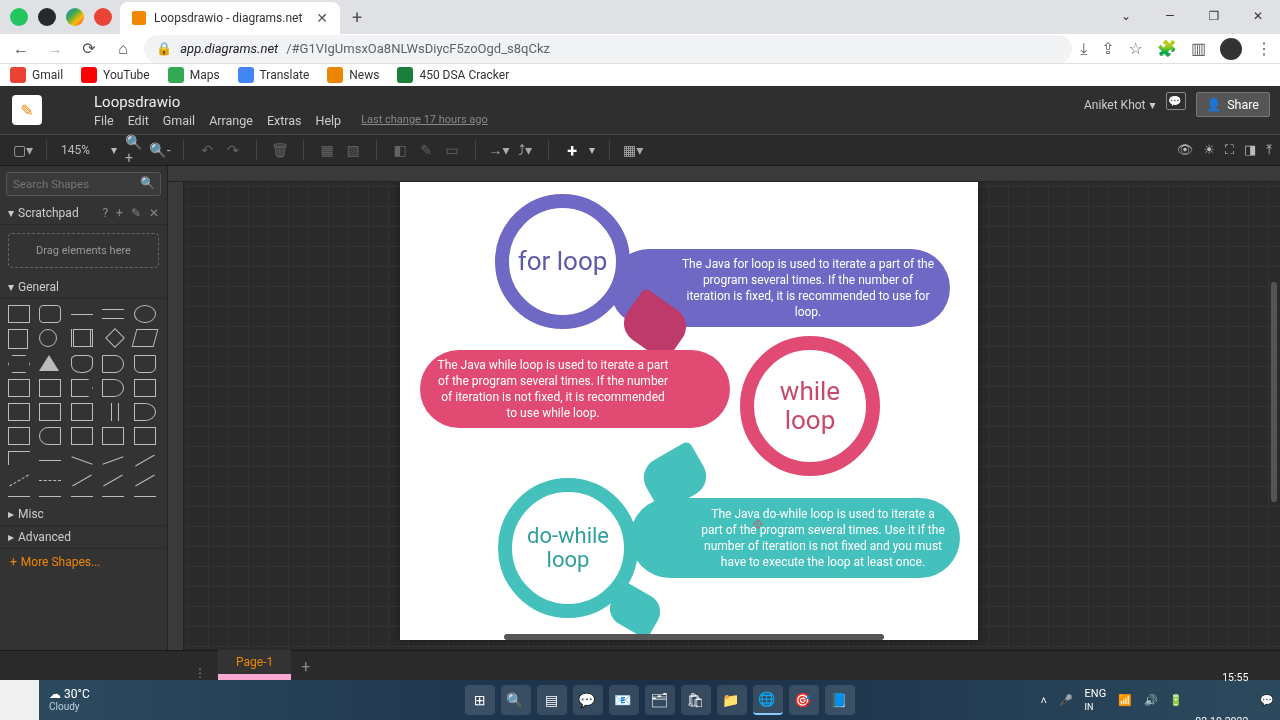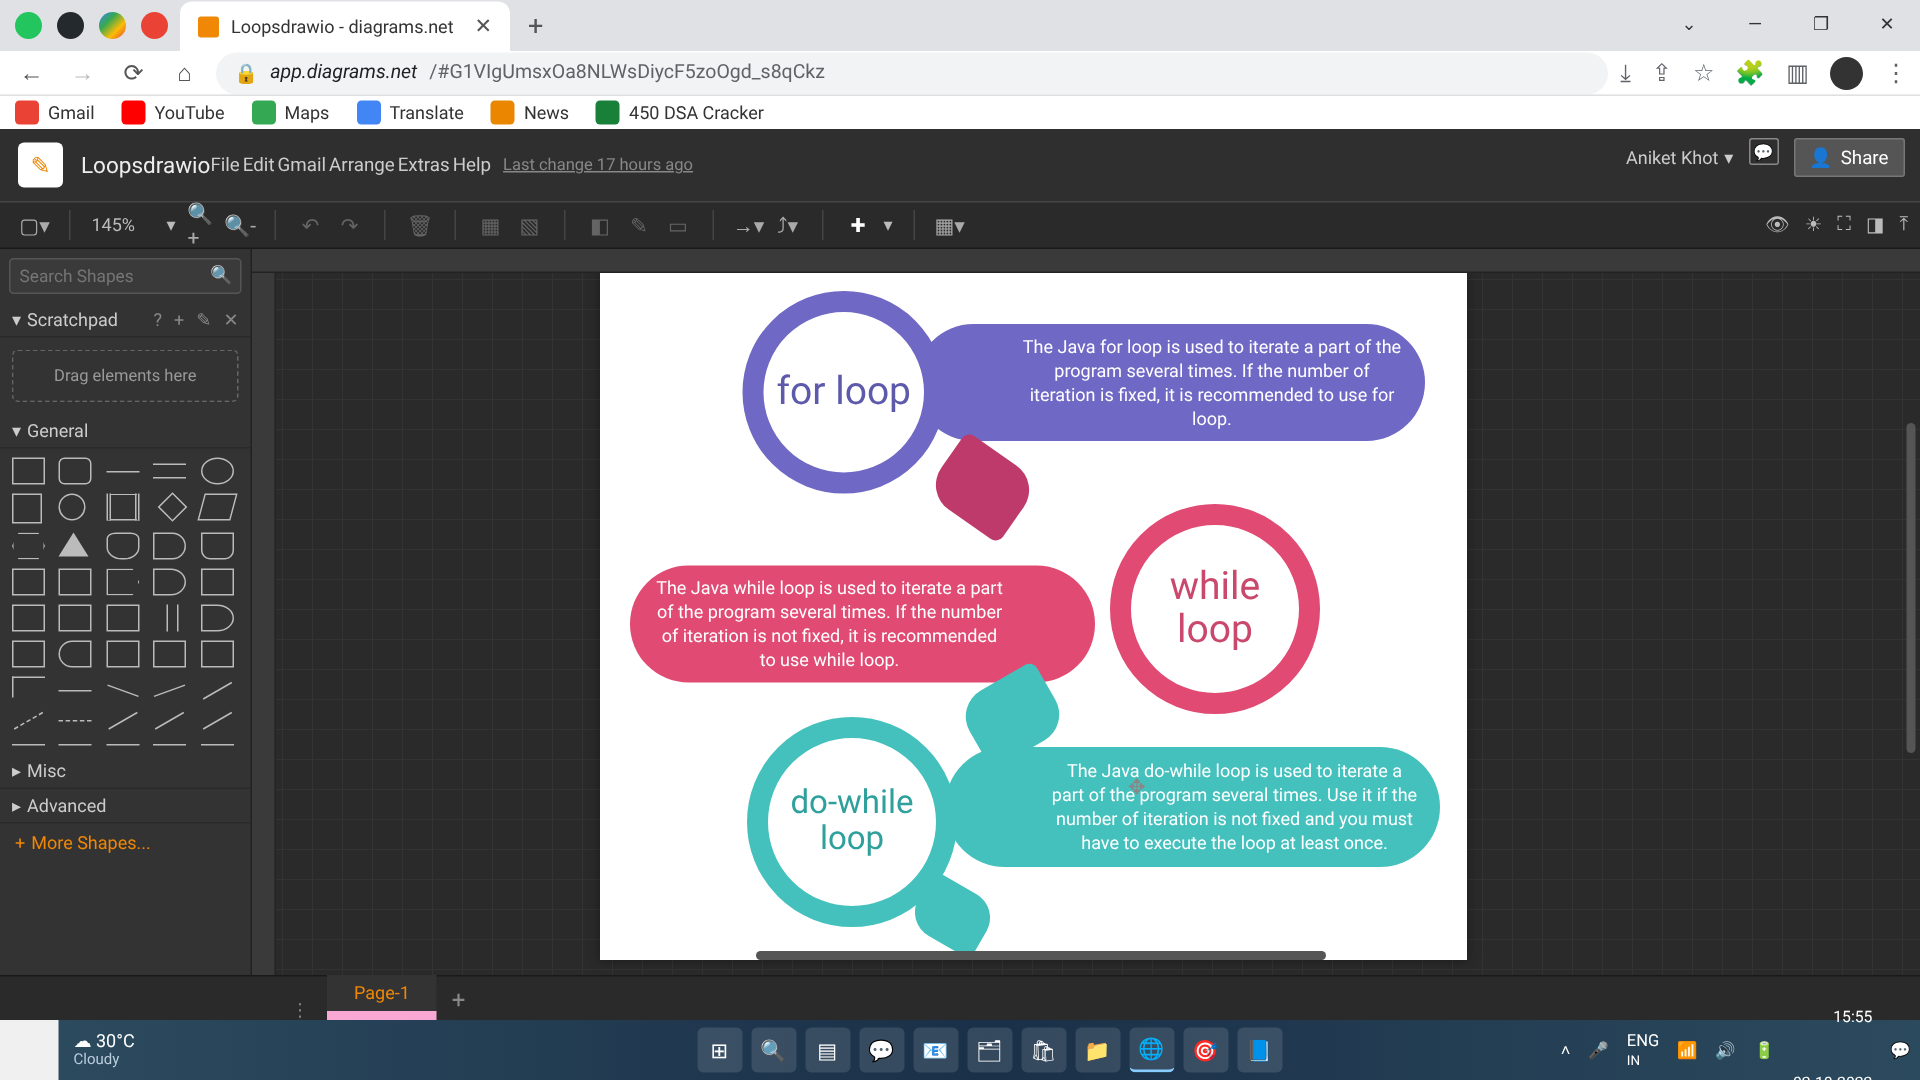--- a/index.html
+++ b/index.html
@@ -25,23 +25,23 @@
 .avatar-dot { width: 22px; height: 22px; border-radius: 50%; background: #333; }
 
 .bookmark-bar { height: 28px; background: #fff; border-top: 1px solid #e0e0e0; display: flex; align-items: center; padding: 0 10px; gap: 18px; font-size: 12px; color: #333; }
 .bm-item { display: flex; align-items: center; gap: 6px; }
 .bm-icon { width: 16px; height: 16px; border-radius: 3px; }
 
 
 .app { height: 594px; background: #2f2f2f; color: #ddd; display: flex; flex-direction: column; }
 .app-header { height: 48px; display: flex; align-items: center; padding: 0 12px; position: relative; }
 .app-logo { width: 30px; height: 30px; background:#fff; border-radius:4px; margin-right:12px; display:flex; align-items:center; justify-content:center; color:#f08705;}
-.app-title-area { display:flex; flex-direction:row; }
+.app-title-area { display:flex; flex-direction:column;margin-left:40px; }
 .doc-title { font-size: 15px; color: #eee; font-weight:400;}
-.menu-row { display:flex; gap:2px; font-size:12.5px; color:#ccc; margin-top:2px;}
+.menu-row { display:flex; gap:14px; font-size:12.5px; color:#ccc; margin-top:2px;}
 .last-change { color:#888; text-decoration:underline; font-size:11px; margin-left:6px;}
 .app-header-right { position:absolute; right:10px; top:6px; display:flex; gap:10px; font-size:12px; color:#ccc;}
 .user-label { display:flex; align-items:center; gap:4px;}
 .share-btn { background:#555; border:1px solid #777; padding:4px 10px; border-radius:2px; font-size:12.5px; color:#fff; display:flex; align-items:center; gap:5px;}
 .comments-ic { width:20px; height:18px; border:1px solid #888; border-radius:2px; display:flex; align-items:center; justify-content:center; font-size:11px;}
 
 .toolbar { height: 32px; background:#2a2a2a; border-top:1px solid #444; border-bottom:1px solid #1a1a1a; display:flex; align-items:center; padding:0 8px; gap:8px; font-size:12px; color:#bbb;}
 .tb-group { display:flex; align-items:center; gap:8px; padding:0 6px; }
 .tb-sep { width:1px; height:20px; background:#444; }
 .zoom-val { min-width:42px;}
@@ -75,21 +75,21 @@
 
 .page { position:absolute; left:216px; top:0; width:578px; height:458px; background:#fff; box-shadow:0 0 8px rgba(0,0,0,.4);}
 .page img, .page .diagram { width:100%; height:100%;}
 
 .diagram { position:relative;}
 .blob { position:absolute; border-radius:999px; color:#fff; display:flex; align-items:center; justify-content:center; text-align:center;}
 .circle-outer { border:14px solid; border-radius:50%; background:#fff; color:inherit;}
 .circle-inner { position:absolute; inset:0; display:flex; align-items:center; justify-content:center; font-size:24px; color:#4a4a7a; flex-direction:column; line-height:1.1;}
 .desc { font-size:12px; padding:6px 14px 6px 70px; line-height:1.35;}
 
-.pill-purple { background:#6f68c4;}
+.pill-purple { background:#6f68c4;margin-top:33px;}
 .ring-purple { border-color:#6f68c4 !important;}
 .txt-purple { color:#5d5aab !important;}
 .pill-pink { background:#e14a72;}
 .ring-pink { border-color:#e14a72 !important;}
 .txt-pink { color:#c9486c !important;}
 .pill-teal { background:#45c1bd;}
 .ring-teal { border-color:#45c1bd !important;}
 .txt-teal { color:#2fa09c !important;}
 
 .scrollbar-h { position:absolute; left:320px; bottom:10px; width:380px; height:6px; background:#555; border-radius:3px;}
@@ -361,21 +361,21 @@
           <div class="diagram">
 
             <div class="blob pill-purple" style="left:210px; top:34px; width:340px; height:78px;">
               <div class="desc">The Java for loop is used to iterate a part of the program several times. If the number of iteration is fixed, it is recommended to use for loop.</div>
             </div>
             <div class="blob ring-purple circle-outer" style="left:95px; top:12px; width:135px; height:135px;">
               <div class="circle-inner txt-purple" style="font-size:26px;">for loop</div>
             </div>
             <div style="position:absolute; left:225px; top:118px; width:60px; height:50px; background:#bd3a6a; transform:rotate(35deg); border-radius:6px 20px 6px 20px;"></div>
 
-            <div class="blob pill-pink" style="left:20px; top:195px; width:310px; height:78px; padding-left:0">
+            <div class="blob pill-pink" style="left:20px; top:168px; width:310px; height:78px; padding-left:0">
               <div class="desc" style="padding:6px 60px 6px 16px">The Java while loop is used to iterate a part of the program several times. If the number of iteration is not fixed, it is recommended to use while loop.</div>
             </div>
             <div class="blob ring-pink circle-outer" style="left:340px; top:154px; width:140px; height:140px;">
               <div class="circle-inner txt-pink" style="font-size:26px;">while loop</div>
             </div>
             <div style="position:absolute; left:245px; top:270px; width:60px; height:50px; background:#45c1bd; transform:rotate(-30deg); border-radius:20px 6px 20px 6px;"></div>
 
             <div class="blob pill-teal" style="left:230px; top:316px; width:330px; height:80px;">
               <div class="desc">The Java do-while loop is used to iterate a part of the program several times. Use it if the number of iteration is not fixed and you must have to execute the loop at least once.</div>
             </div>

